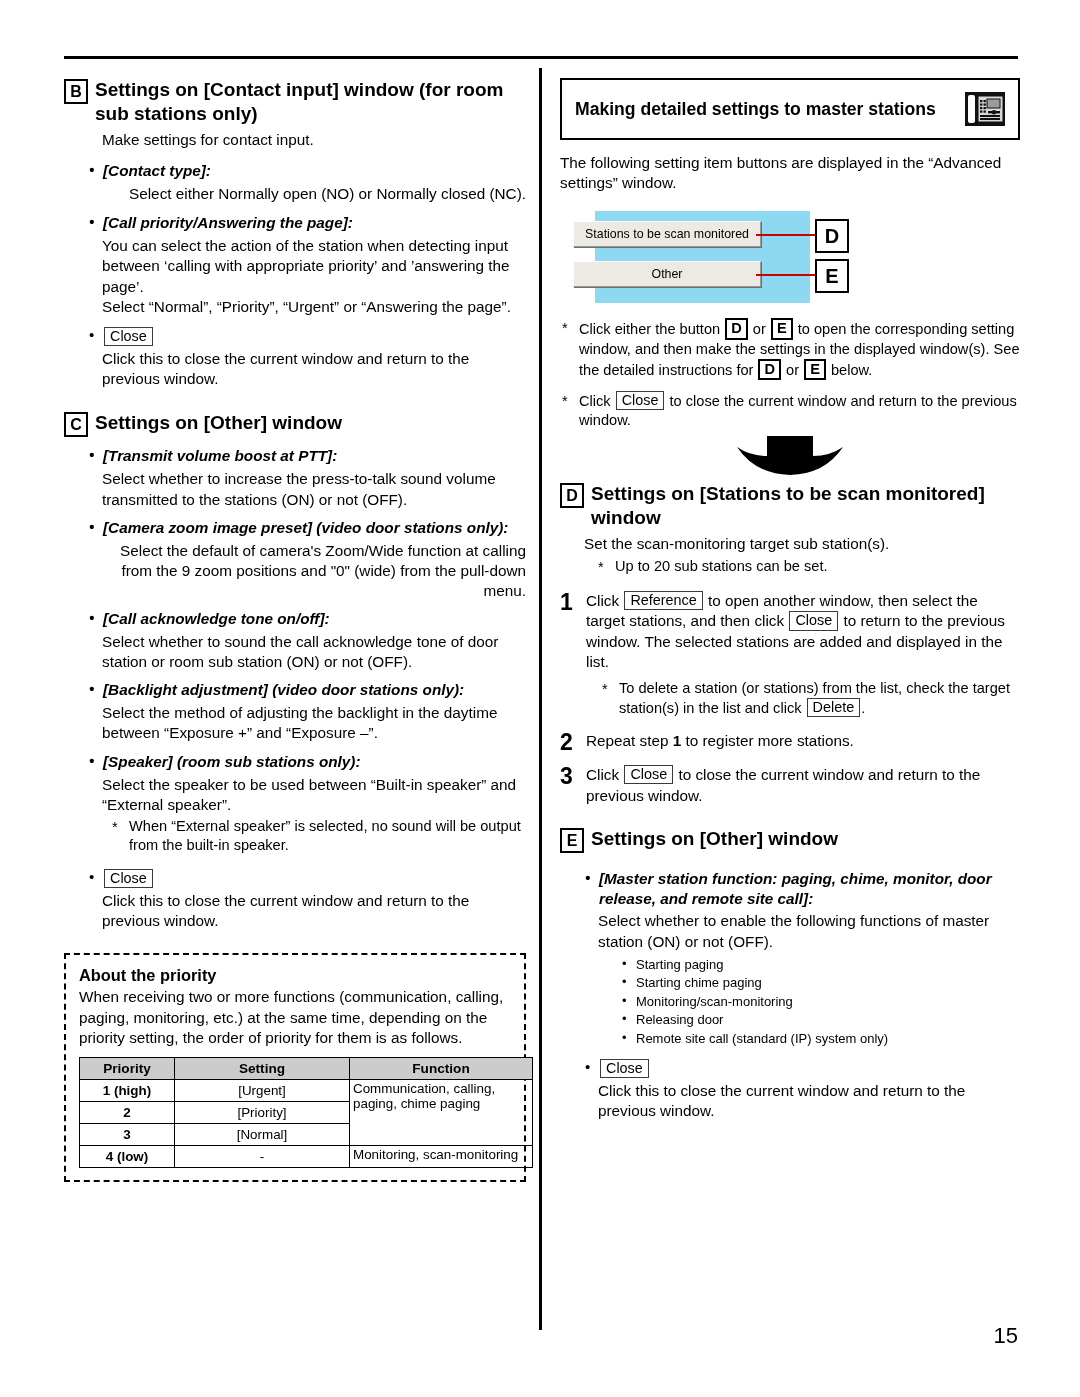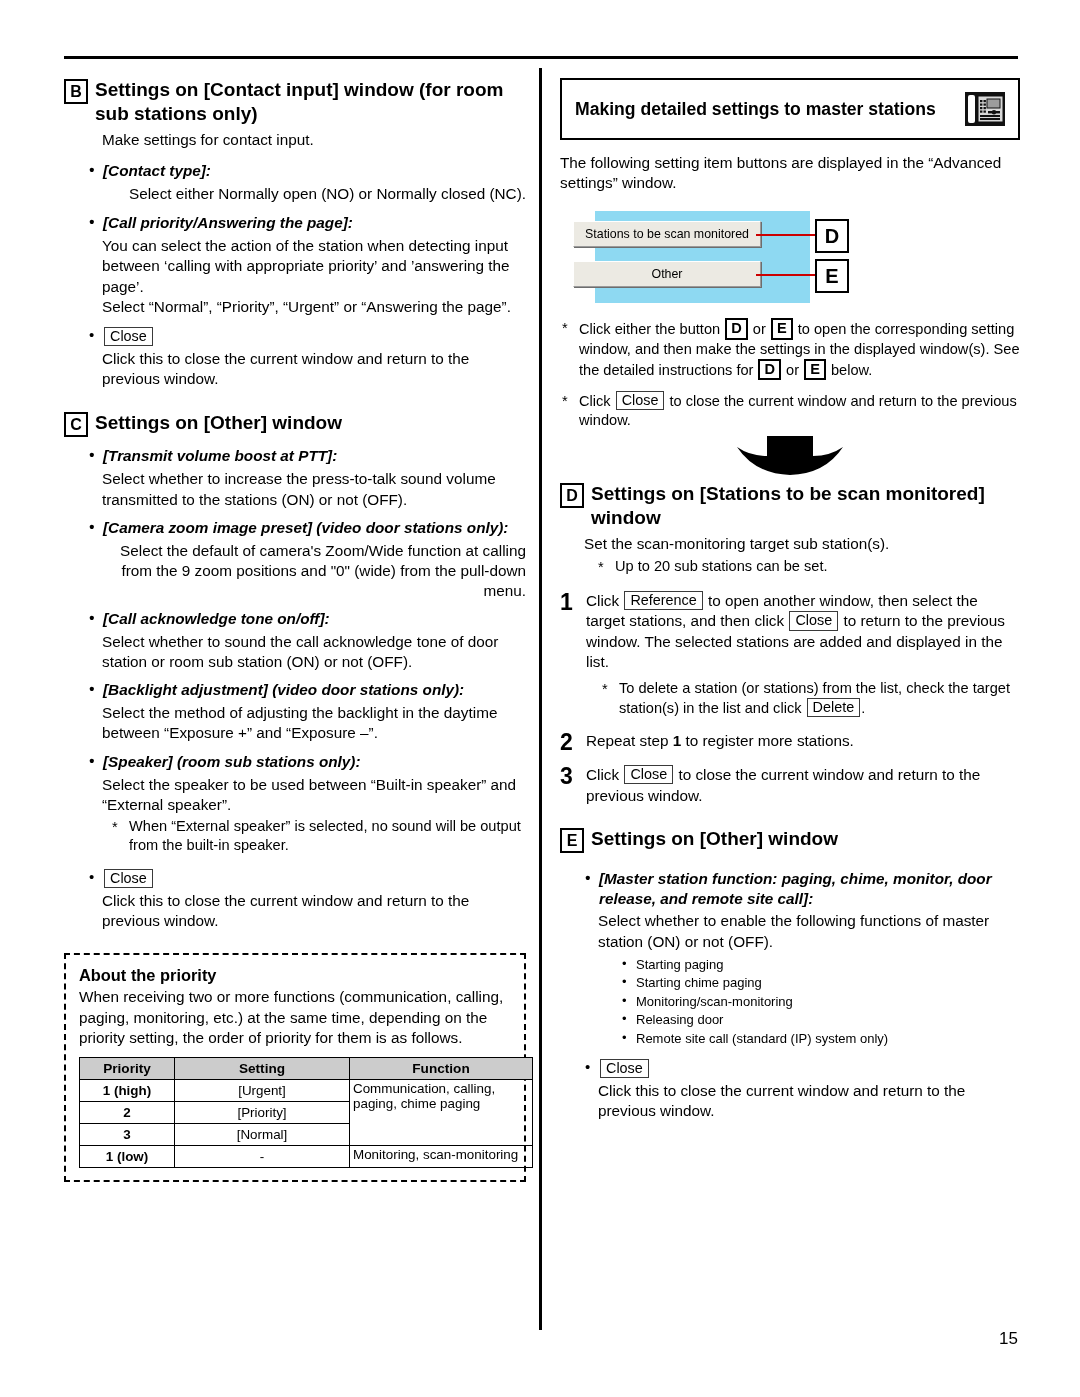--- a/index.html
+++ b/index.html
@@ -157,21 +157,21 @@
   table.prio th {
     background:#cccccc; font-weight:bold; text-align:center; font-size:13.6px;
   }
   td.c-prio { width:88px; text-align:center; font-weight:bold; }
   td.c-set  { width:168px; text-align:center; }
   td.c-fn   { text-align:left; padding-left:5px; vertical-align:top; }
 
   
   .page-num {
     position:absolute; right:62px; bottom:48px;
-    font-size:17px;
+    font-size:22px;
   }
 </style>
 </head>
 <body>
 
 <div class="page">
 
   <div class="top-rule"></div>
   <div class="col-divider"></div>
 
@@ -250,21 +250,21 @@
           </tr>
           <tr>
             <td class="c-prio">2</td>
             <td class="c-set">[Priority]</td>
           </tr>
           <tr>
             <td class="c-prio">3</td>
             <td class="c-set">[Normal]</td>
           </tr>
           <tr>
-            <td class="c-prio">1 (low)</td>
+            <td class="c-prio">4 (low)</td>
             <td class="c-set">-</td>
             <td class="c-fn">Monitoring, scan-monitoring</td>
           </tr>
         </tbody>
       </table>
     </div>
   </div>
 
   <div class="col-right">
 

